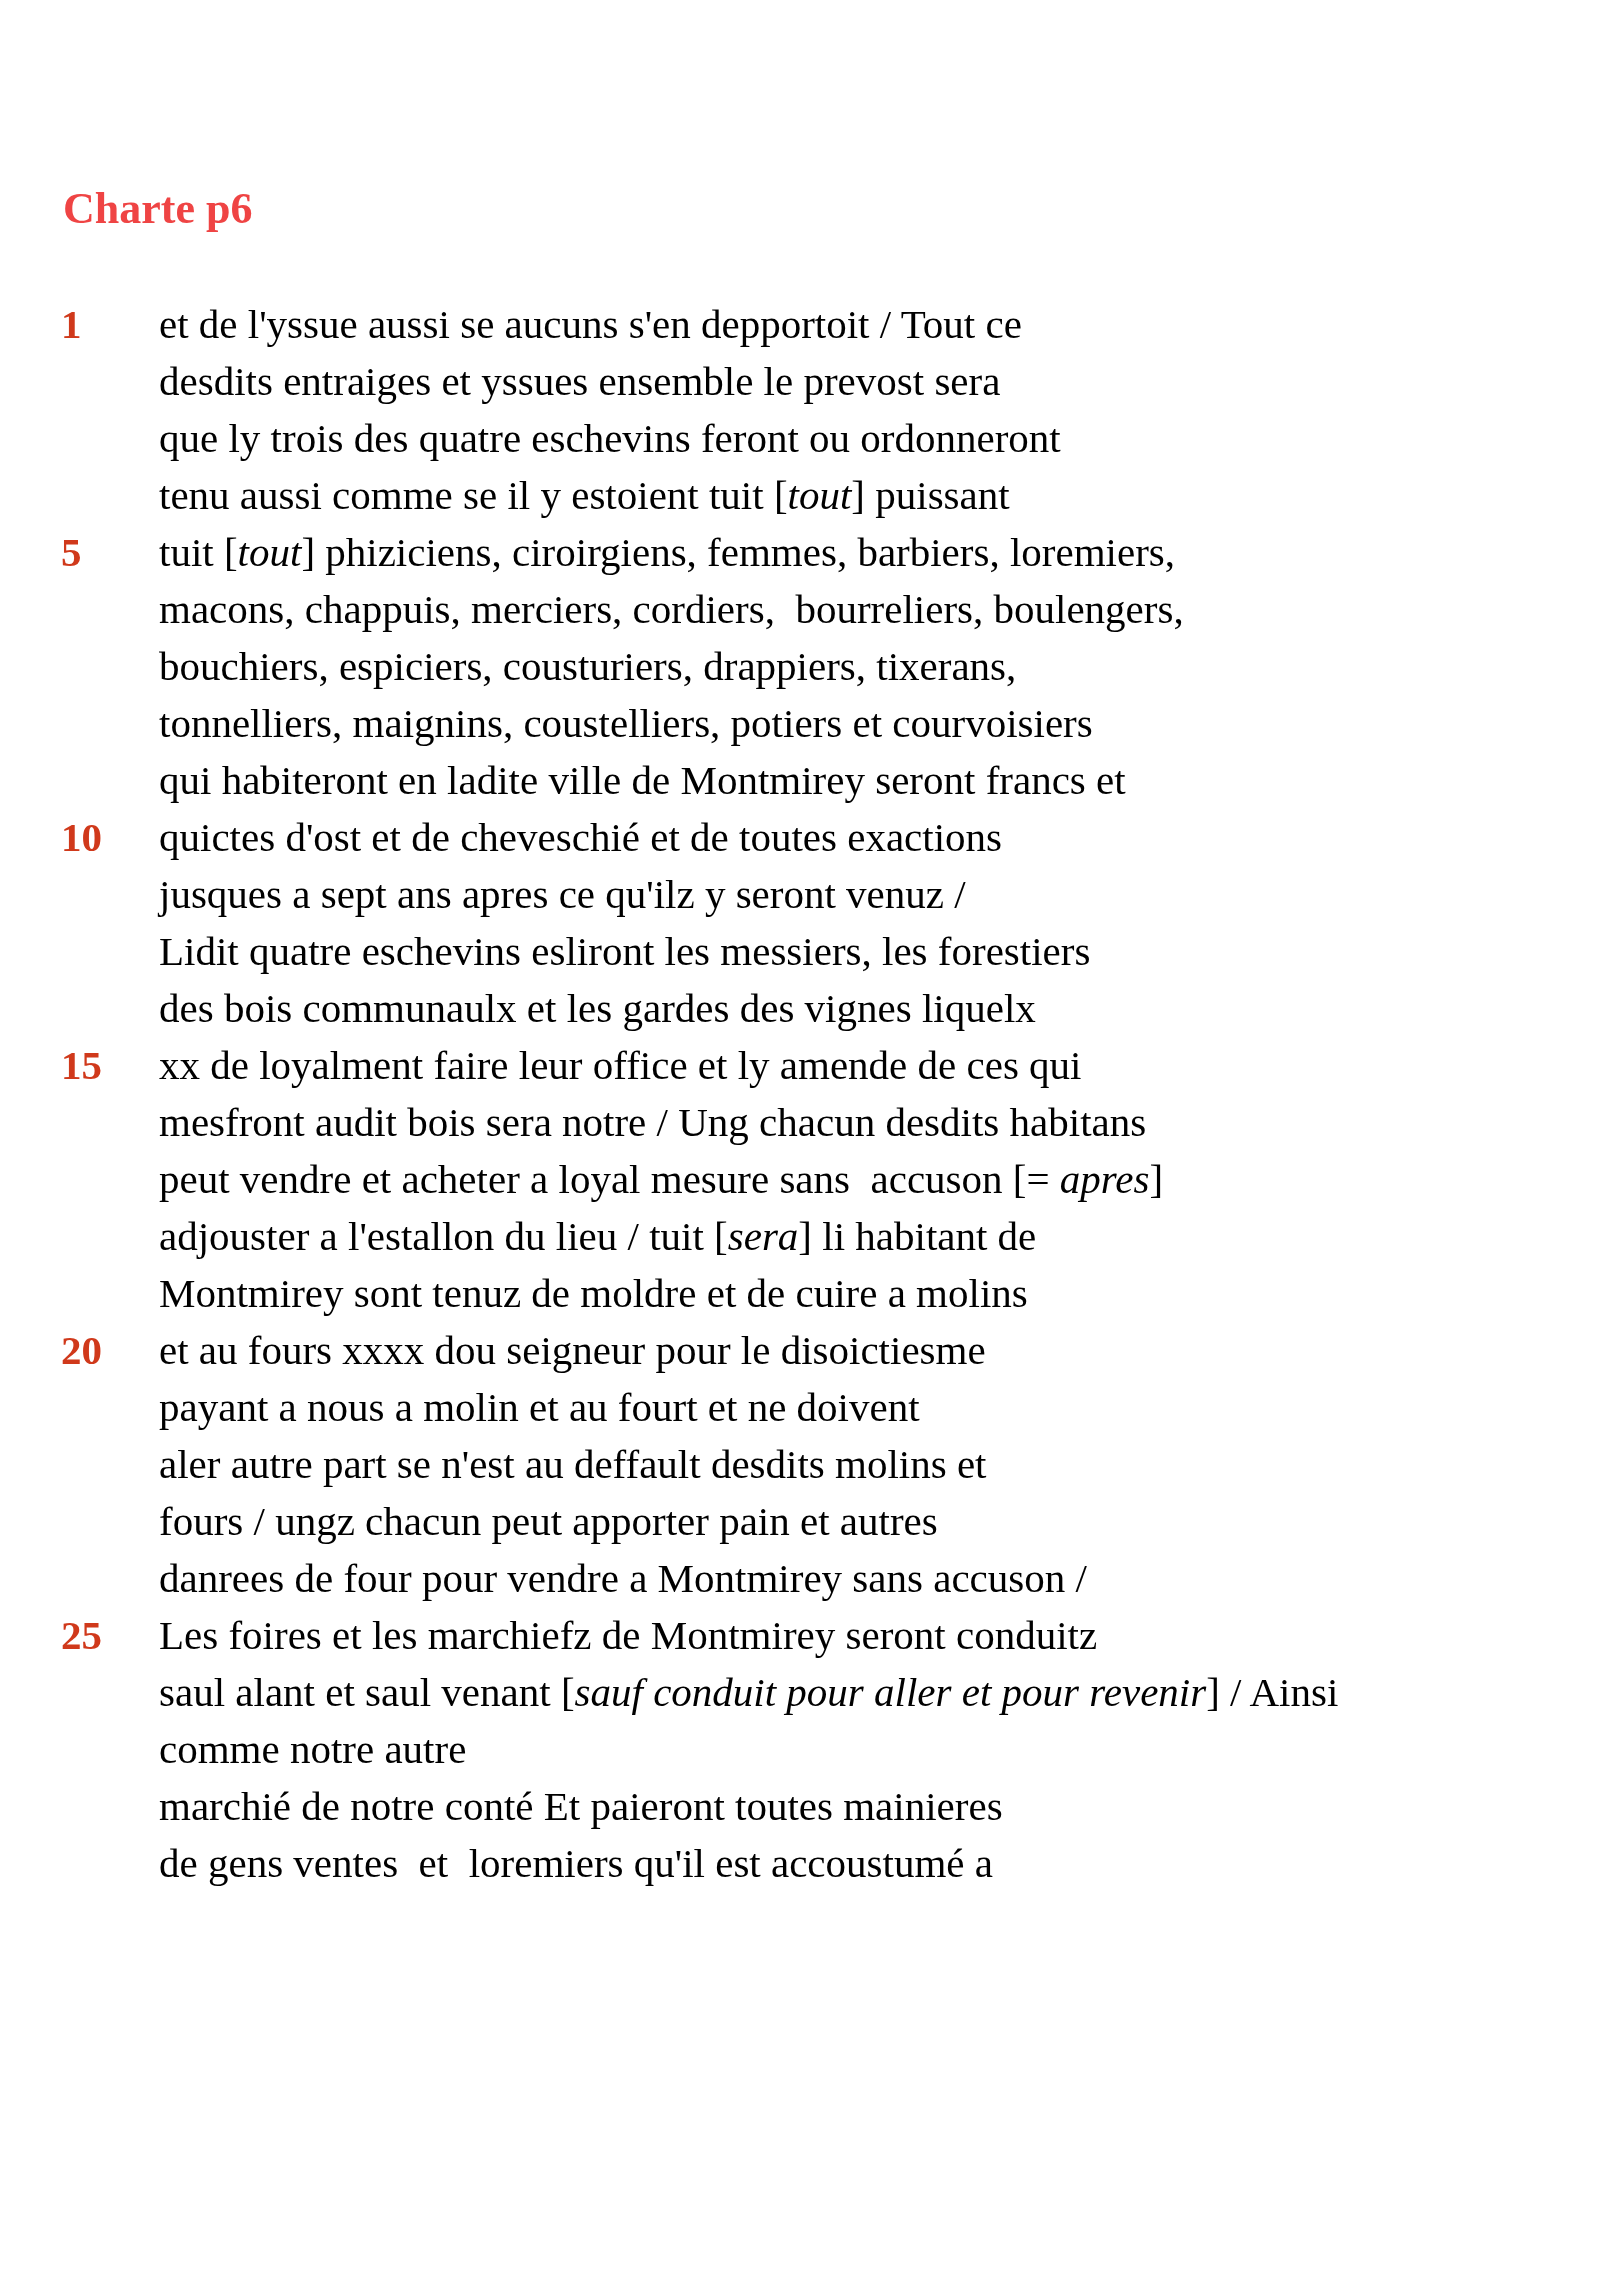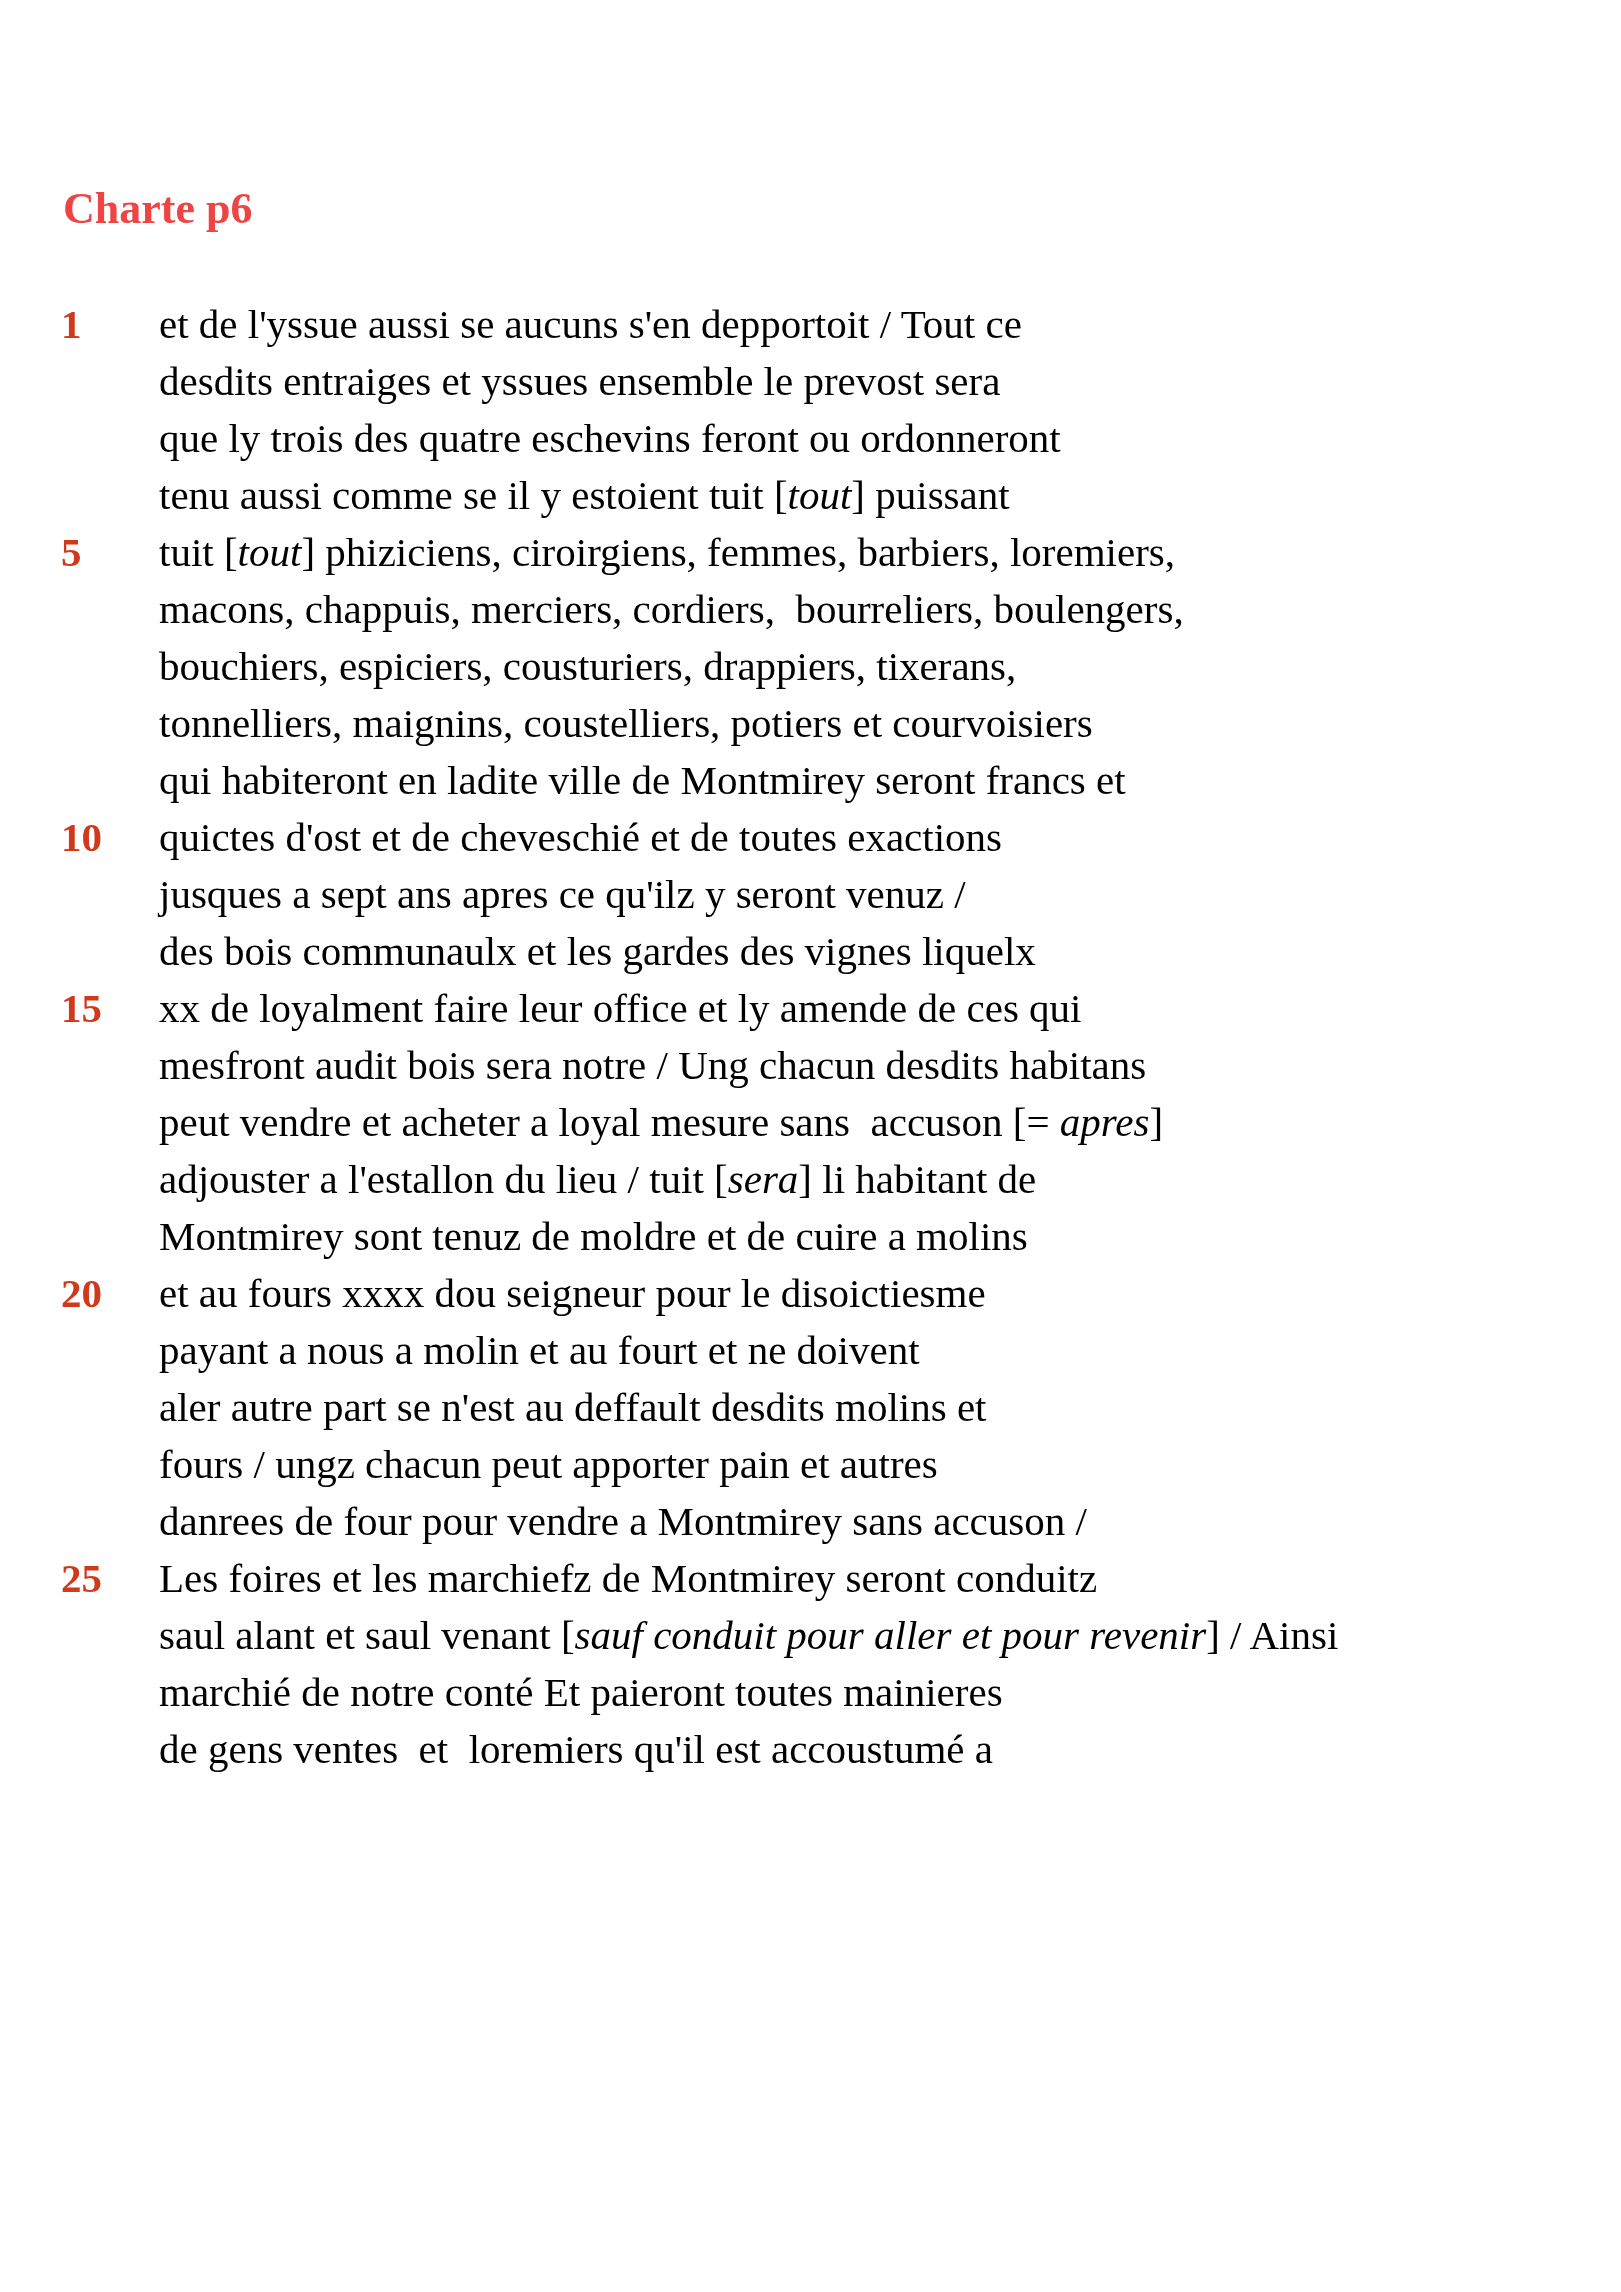--- a/index.html
+++ b/index.html
@@ -67,29 +67,31 @@
     <div class="line"><span class="line-text"><span>desdits entraiges et yssues ensemble le prevost sera</span></span></div>
     <div class="line"><span class="line-text"><span>que ly trois des quatre eschevins feront ou ordonneront</span></span></div>
     <div class="line"><span class="line-text"><span>tenu aussi comme se il y estoient tuit [</span><i>tout</i><span>] puissant</span></span></div>
     <div class="line"><span class="line-number">5</span><span class="line-text"><span>tuit [</span><i>tout</i><span>] phiziciens, ciroirgiens, femmes, barbiers, loremiers,</span></span></div>
     <div class="line"><span class="line-text"><span>macons, chappuis, merciers, cordiers,  bourreliers, boulengers,</span></span></div>
     <div class="line"><span class="line-text"><span>bouchiers, espiciers, cousturiers, drappiers, tixerans,</span></span></div>
     <div class="line"><span class="line-text"><span>tonnelliers, maignins, coustelliers, potiers et courvoisiers</span></span></div>
     <div class="line"><span class="line-text"><span>qui habiteront en ladite ville de Montmirey seront francs et</span></span></div>
     <div class="line"><span class="line-number">10</span><span class="line-text"><span>quictes d'ost et de cheveschié et de toutes exactions</span></span></div>
     <div class="line"><span class="line-text"><span>jusques a sept ans apres ce qu'ilz y seront venuz /</span></span></div>
+    <div class="line"><span class="line-text"><span>Lidit quatre eschevins esliront les messiers, les forestiers</span></span></div>
     <div class="line"><span class="line-text"><span>des bois communaulx et les gardes des vignes liquelx</span></span></div>
     <div class="line"><span class="line-number">15</span><span class="line-text"><span>xx de loyalment faire leur office et ly amende de ces qui</span></span></div>
     <div class="line"><span class="line-text"><span>mesfront audit bois sera notre / Ung chacun desdits habitans</span></span></div>
     <div class="line"><span class="line-text"><span>peut vendre et acheter a loyal mesure sans  accuson [= </span><i>apres</i><span>]</span></span></div>
     <div class="line"><span class="line-text"><span>adjouster a l'estallon du lieu / tuit [</span><i>sera</i><span>] li habitant de</span></span></div>
     <div class="line"><span class="line-text"><span>Montmirey sont tenuz de moldre et de cuire a molins</span></span></div>
     <div class="line"><span class="line-number">20</span><span class="line-text"><span>et au fours xxxx dou seigneur pour le disoictiesme</span></span></div>
     <div class="line"><span class="line-text"><span>payant a nous a molin et au fourt et ne doivent</span></span></div>
     <div class="line"><span class="line-text"><span>aler autre part se n'est au deffault desdits molins et</span></span></div>
     <div class="line"><span class="line-text"><span>fours / ungz chacun peut apporter pain et autres</span></span></div>
     <div class="line"><span class="line-text"><span>danrees de four pour vendre a Montmirey sans accuson /</span></span></div>
     <div class="line"><span class="line-number">25</span><span class="line-text"><span>Les foires et les marchiefz de Montmirey seront conduitz</span></span></div>
     <div class="line"><span class="line-text"><span>saul alant et saul venant [</span><i>sauf conduit pour aller et pour revenir</i><span>] / Ainsi</span></span></div>
+    <div class="line"><span class="line-text"><span>comme notre autre</span></span></div>
     <div class="line"><span class="line-text"><span>marchié de notre conté Et paieront toutes mainieres</span></span></div>
     <div class="line"><span class="line-text"><span>de gens ventes  et  loremiers qu'il est accoustumé a</span></span></div>
   </div>
 
 
 </body></html>

